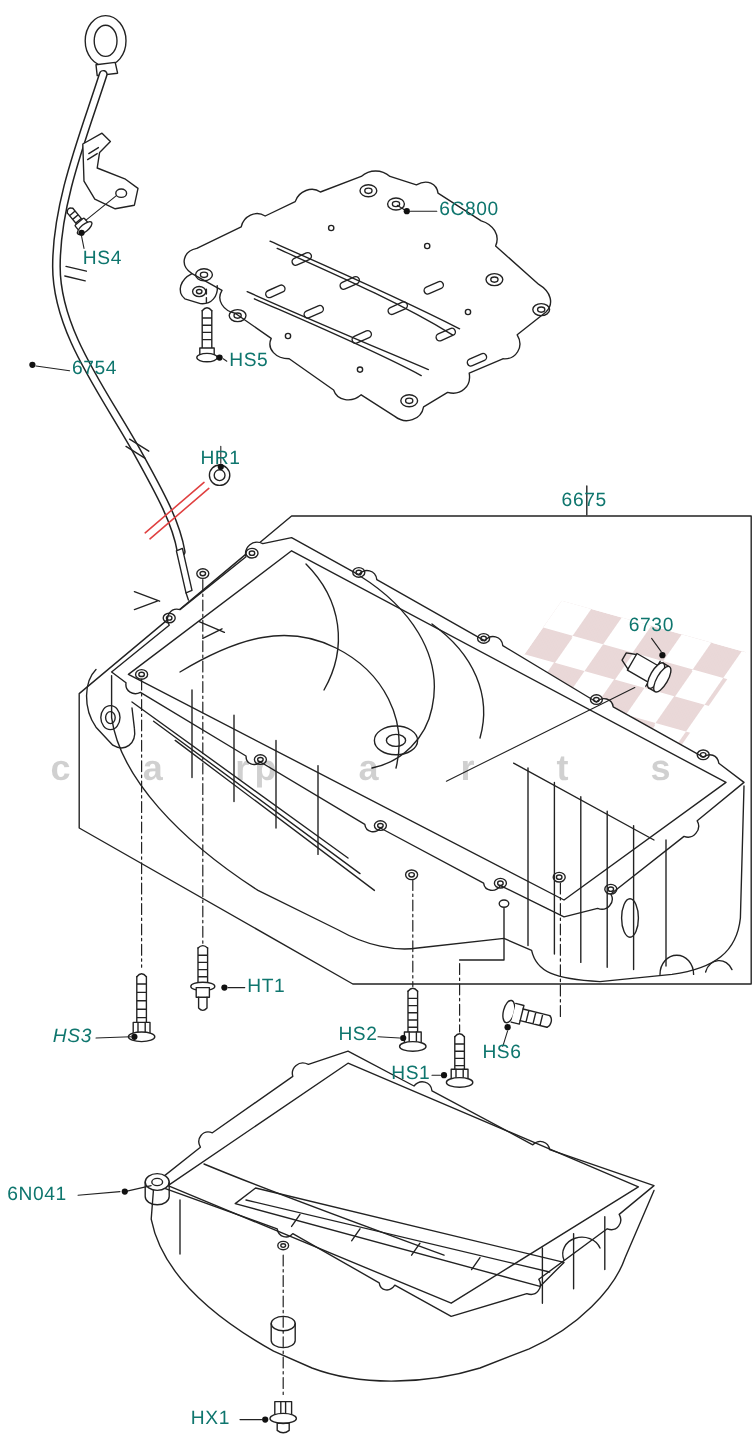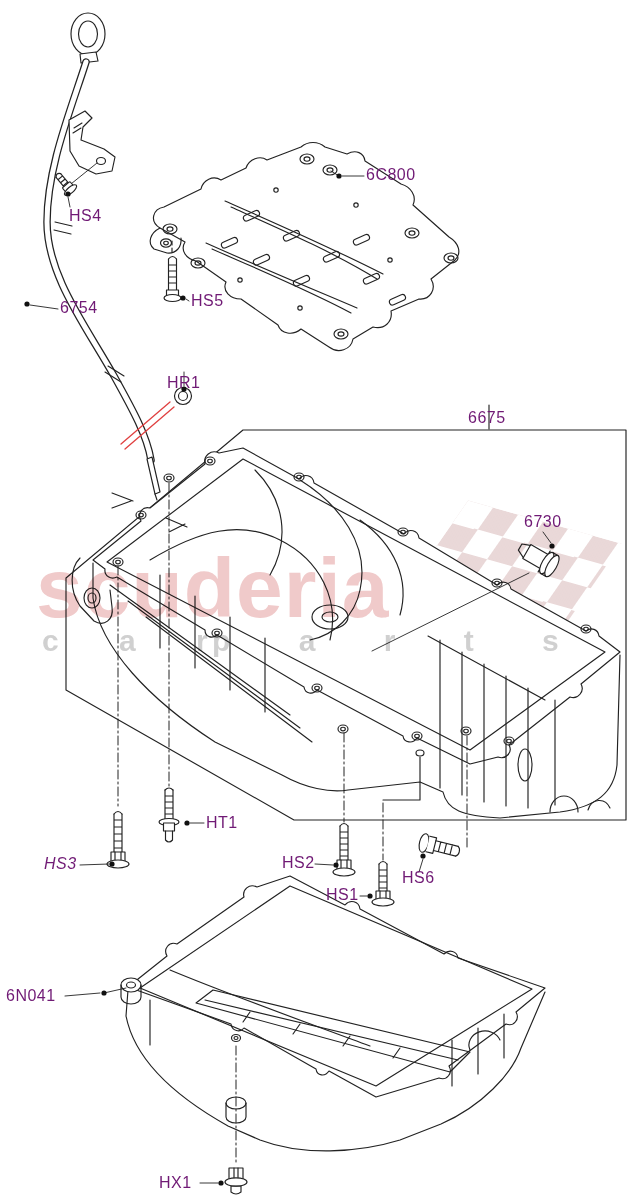--- a/index.html
+++ b/index.html
@@ -10,21 +10,21 @@
   .wm{position:absolute;z-index:2;pointer-events:none;mix-blend-mode:multiply;white-space:nowrap;}
   .wm-brand{left:36px;top:540px;font-size:84px;font-weight:bold;letter-spacing:1px;
             color:rgba(208,90,90,0.32);}
   .wm-sub{top:624px;font-size:30px;font-weight:bold;color:rgba(150,150,150,0.45);}
   .wm-sub-left{left:42px;letter-spacing:26px;}
   .wm-sub-right{left:212px;letter-spacing:30px;}
   .wm-flag{position:absolute;z-index:0;left:408px;top:520px;width:178px;height:142px;
            background:repeating-conic-gradient(rgba(207,168,168,0.45) 0% 25%, rgba(0,0,0,0) 0% 50%);
            background-size:58px 46px;transform:skewX(-24deg) rotate(14deg);pointer-events:none;}
   
-  .plabel{position:absolute;z-index:3;color:#701a75;font-size:16px;line-height:16px;
+  .plabel{position:absolute;z-index:3;color:#0f766e;font-size:16px;line-height:16px;
           letter-spacing:0.5px;white-space:nowrap;cursor:pointer;}
   .lab-hs4   {left:69px; top:208px;}
   .lab-6c800 {left:366px;top:167px;}
   .lab-6754  {left:60px; top:300px;}
   .lab-hs5   {left:191px;top:293px;}
   .lab-hr1   {left:167px;top:355px;margin-top:20px;}
   .lab-6675  {left:468px;top:382px;margin-top:28px;}
   .lab-6730  {left:524px;top:514px;}
   .lab-ht1   {left:206px;top:815px;}
   .lab-hs3   {left:44px; top:856px;font-style:italic;}
@@ -318,21 +318,20 @@
         <circle cx="221" cy="1183" r="2.6"></circle>
       </g>
 
       <g stroke="#e04040" stroke-width="1.3">
         <line x1="170" y1="402" x2="121" y2="444"></line>
         <line x1="174" y1="407" x2="125" y2="449"></line>
       </g>
     </g>
   </svg>
 
-  <div class="wm wm-brand">scuderia</div>
   <div class="wm wm-sub wm-sub-left">c a r</div>
   <div class="wm wm-sub wm-sub-right">p a r t s</div>
 
   <div class="plabel lab-hs4">HS4</div>
   <div class="plabel lab-6c800">6C800</div>
   <div class="plabel lab-6754">6754</div>
   <div class="plabel lab-hs5">HS5</div>
   <div class="plabel lab-hr1">HR1</div>
   <div class="plabel lab-6675">6675</div>
   <div class="plabel lab-6730">6730</div>

